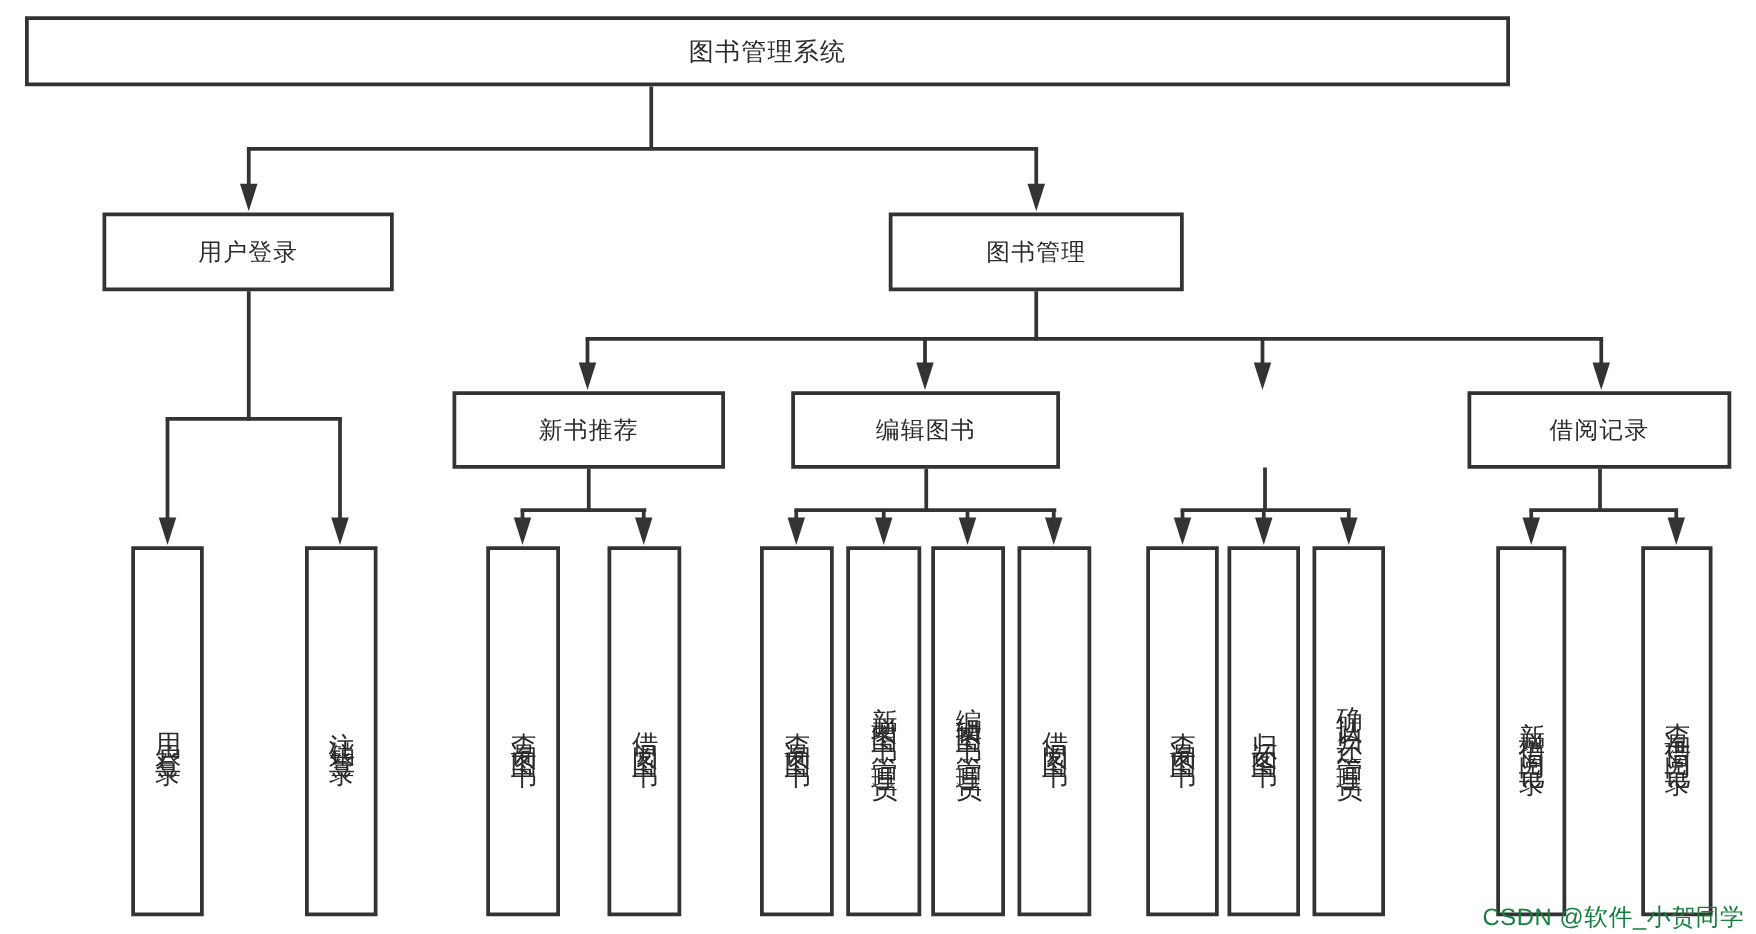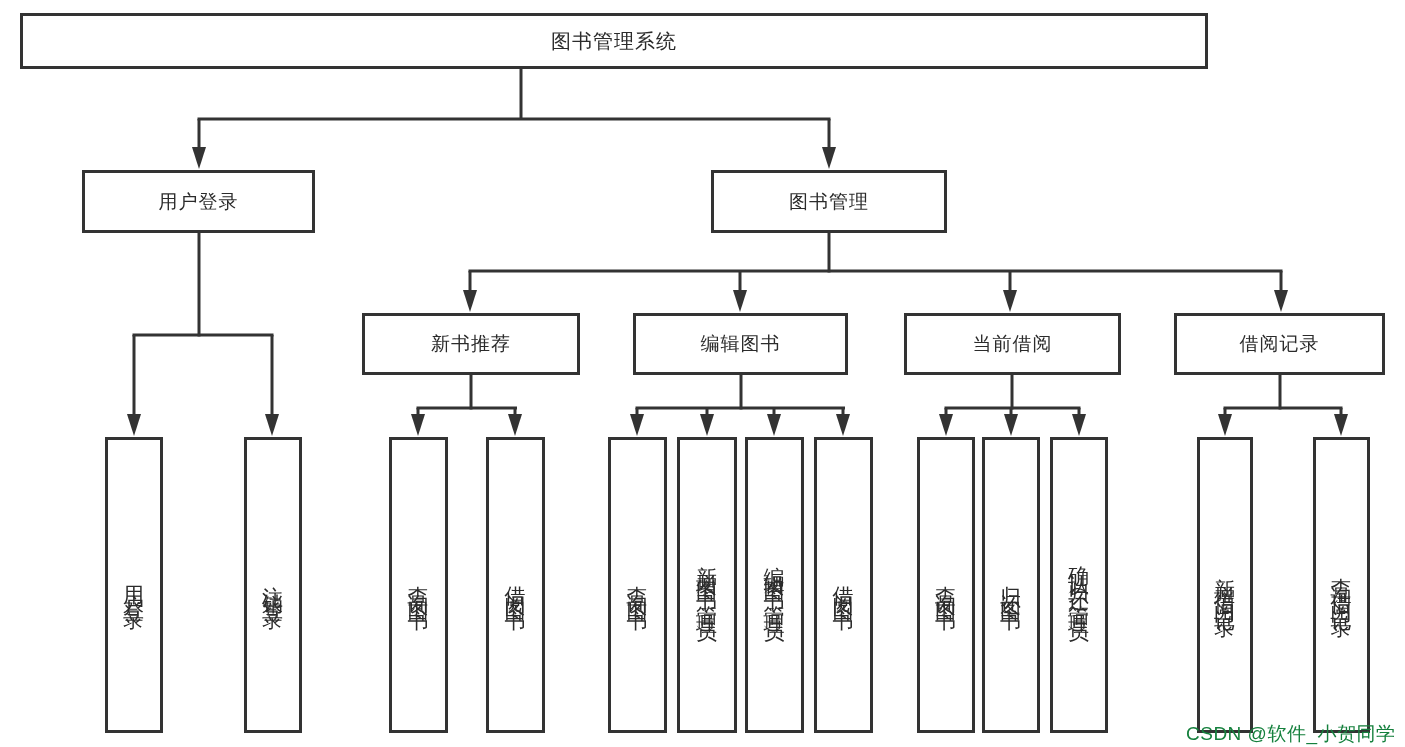--- a/index.html
+++ b/index.html
@@ -145,23 +145,20 @@
   <div class="box" style="left:362px; top:313px; width:218px; height:62px;">
     <span>新书推荐</span>
   </div>
 
   <div class="box" style="left:711px; top:170px; width:236px; height:63px;">
     <span>图书管理</span>
   </div>
   <div class="box" style="left:633px; top:313px; width:215px; height:62px;">
     <span>编辑图书</span>
   </div>
-  <div class="box" style="left:904px; top:313px; width:217px; height:62px;">
-    <span>当前借阅</span>
-  </div>
   <div class="box" style="left:1174px; top:313px; width:211px; height:62px;">
     <span>借阅记录</span>
   </div>
 
   <div class="vbox" style="left:105px; width:58px;">
     <span class="vtext">用户登录</span>
   </div>
   <div class="vbox" style="left:244px; width:58px;">
     <span class="vtext">注销登录</span>
   </div>

